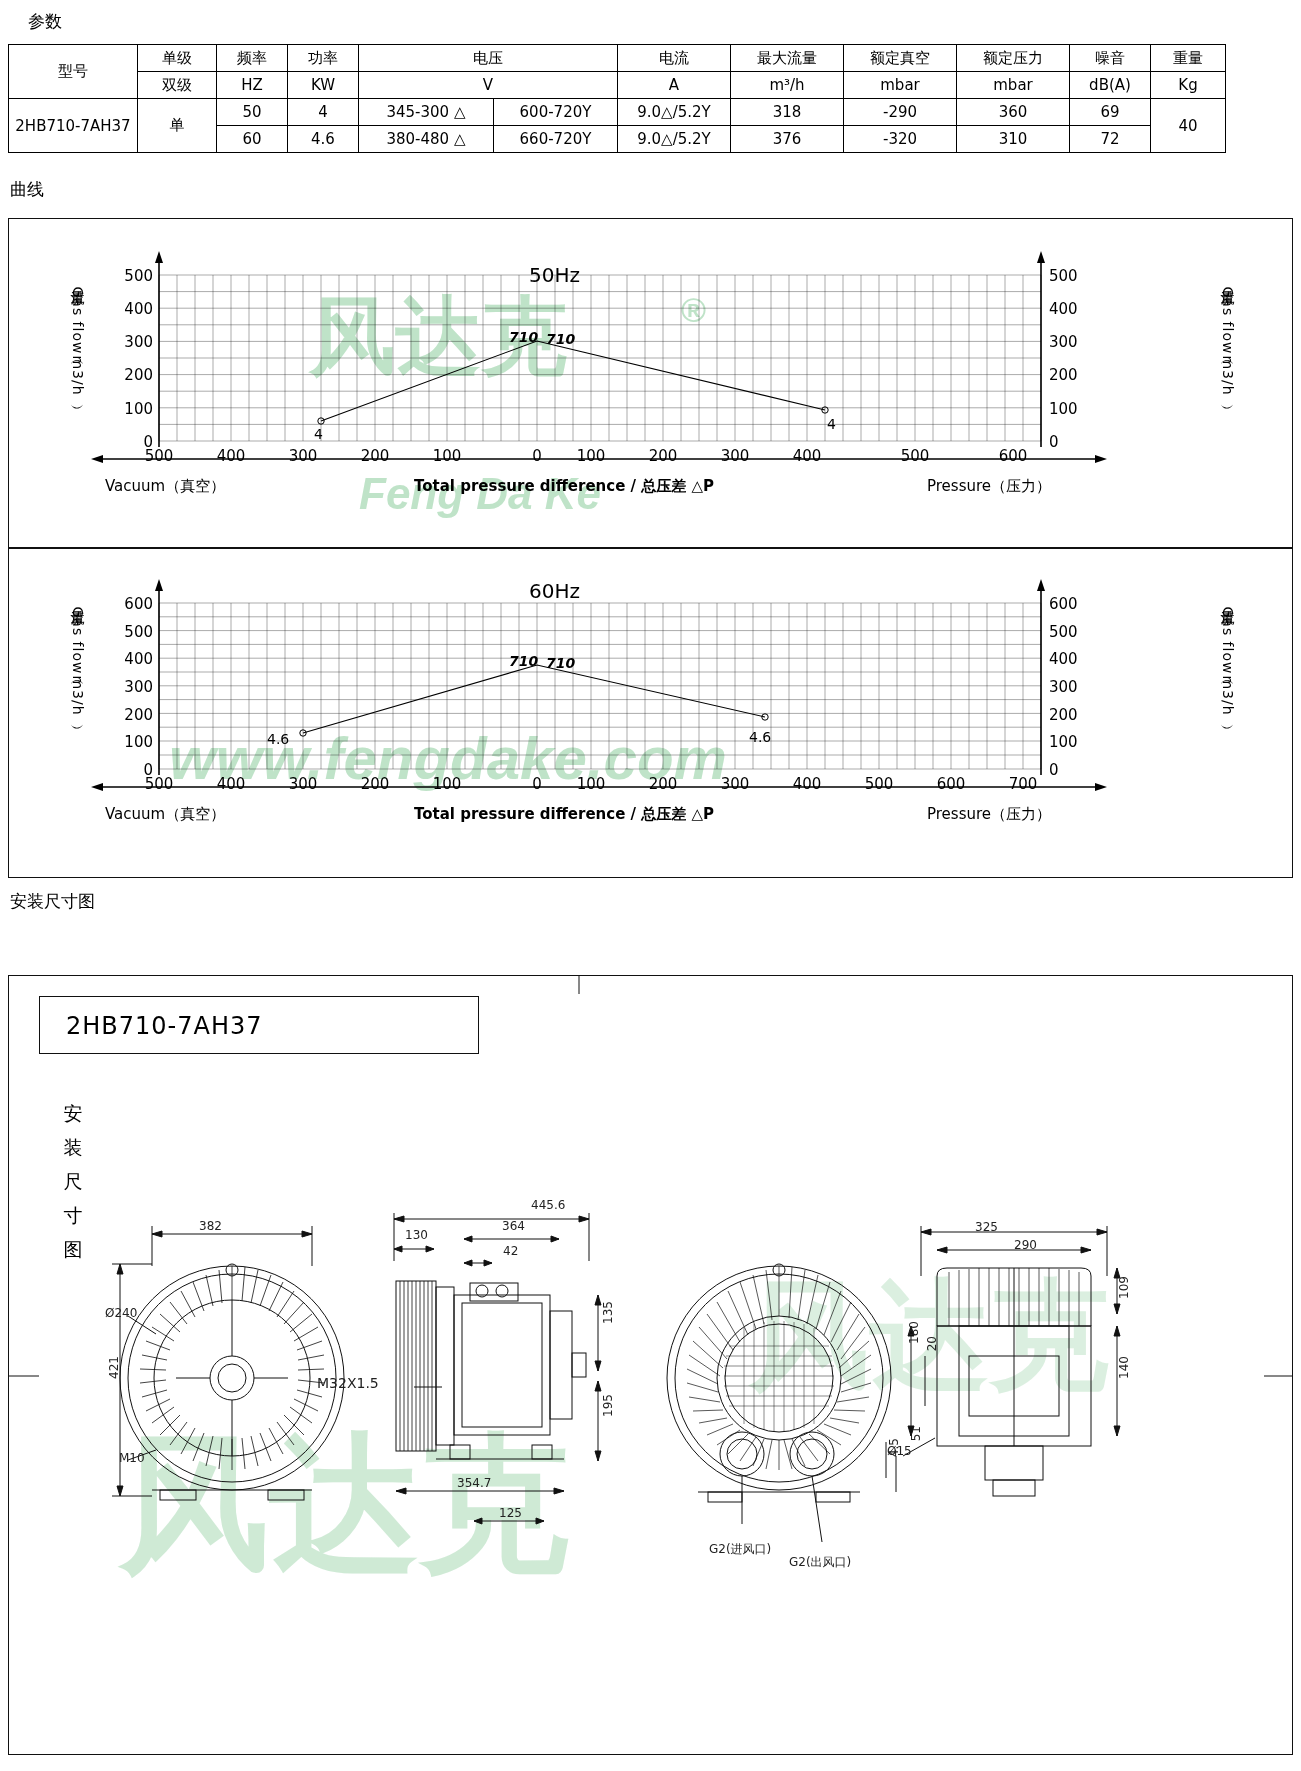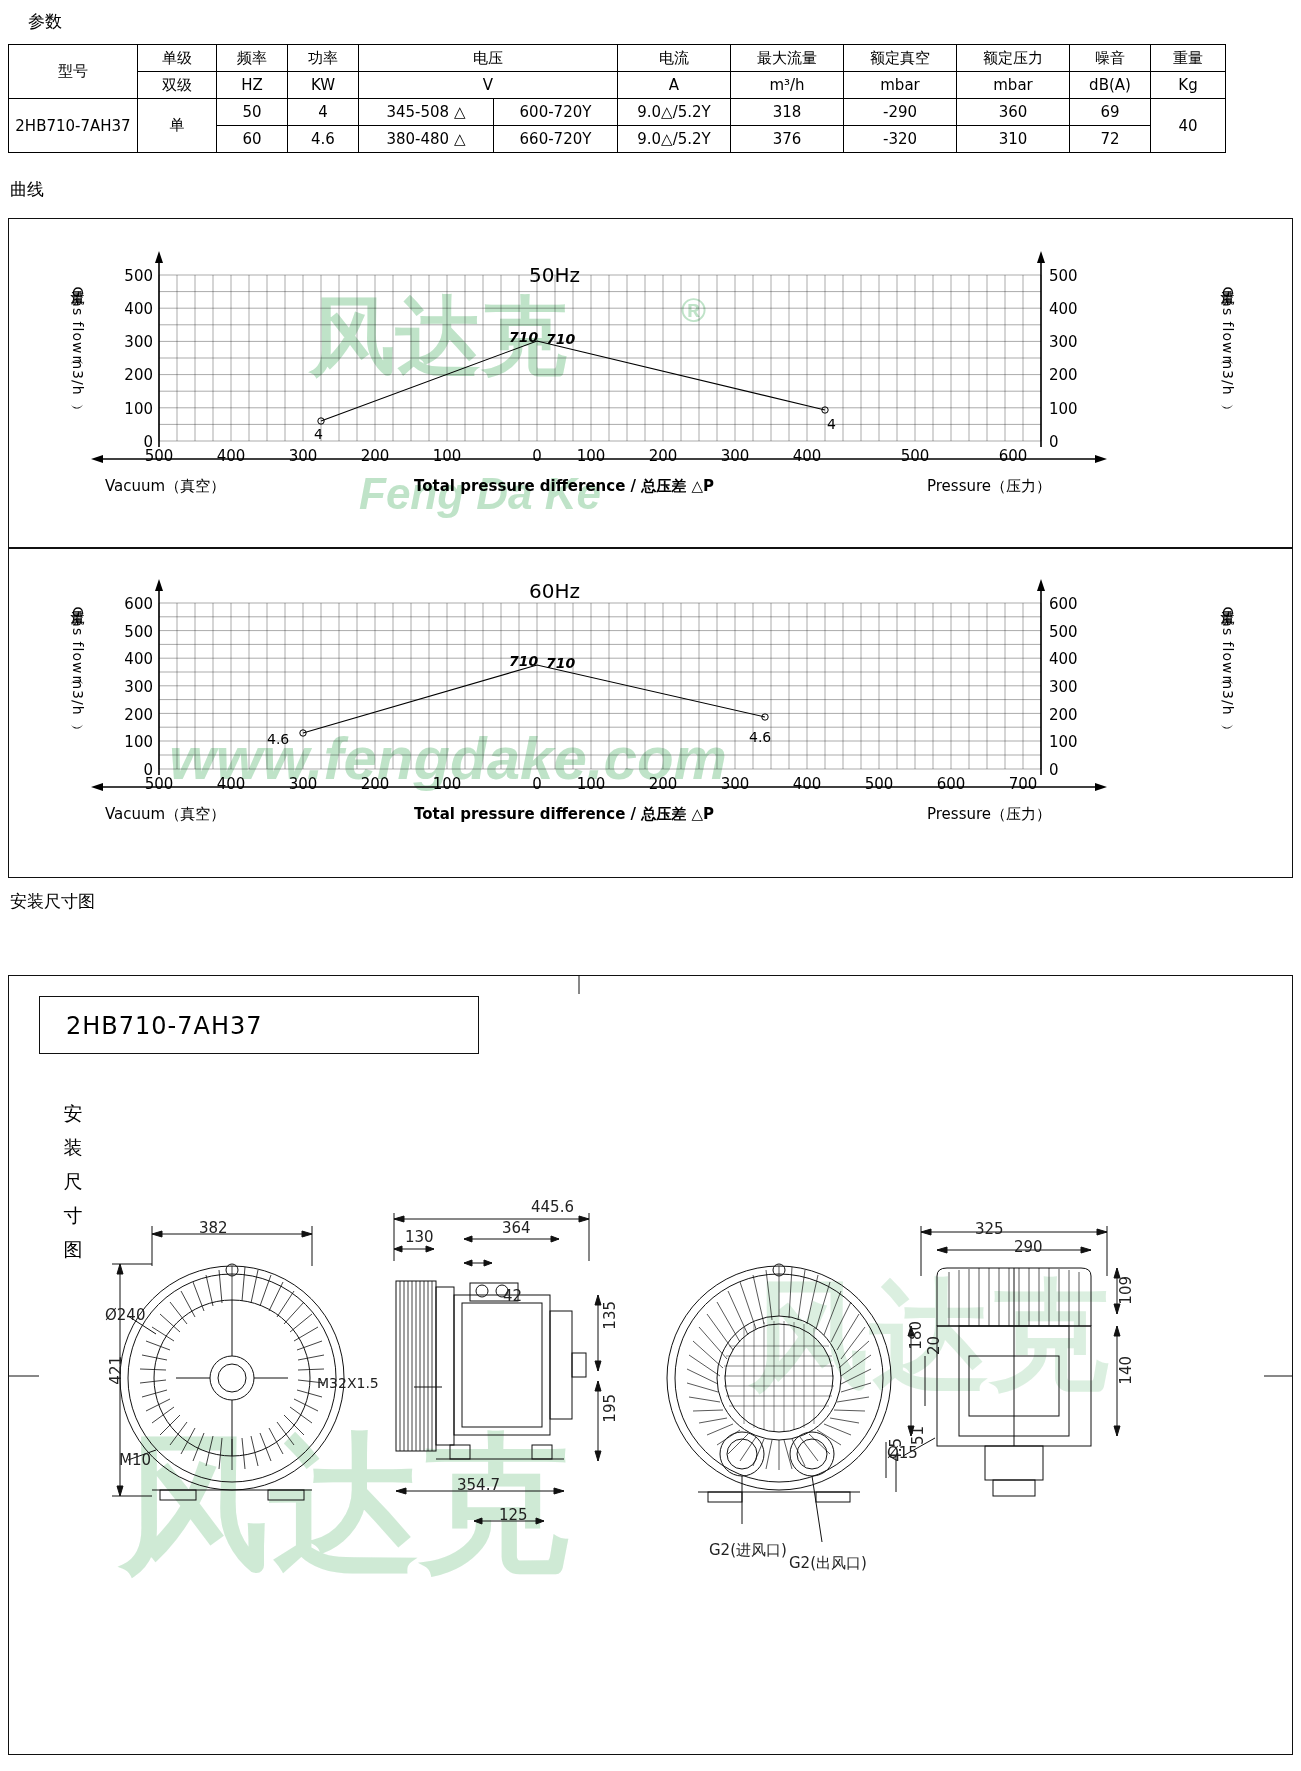--- a/index.html
+++ b/index.html
@@ -117,21 +117,21 @@
     position:absolute;
     left:52px; top:120px;
     font-size:19px;
     font-family:"DejaVu Sans", sans-serif;
     line-height:34px;
     width:24px;
     text-align:center;
   }
   .dim-txt{
     position:absolute;
-    font-size:15px;
+    font-size:12px;
     font-family:"DejaVu Sans", sans-serif;
     color:#222;
   }
   .dim-txt.vert{
     writing-mode:vertical-rl;
     transform:rotate(180deg);
   }
 </style>
 </head>
 <body>
@@ -163,21 +163,21 @@
     <td>mbar</td>
     <td>mbar</td>
     <td>dB(A)</td>
     <td>Kg</td>
   </tr>
   <tr>
     <td rowspan="2">2HB710-7AH37</td>
     <td rowspan="2">单</td>
     <td>50</td>
     <td>4</td>
-    <td>345-508 △</td>
+    <td>345-300 △</td>
     <td>600-720Y</td>
     <td>9.0△/5.2Y</td>
     <td>318</td>
     <td>-290</td>
     <td>360</td>
     <td>69</td>
     <td rowspan="2">40</td>
   </tr>
   <tr>
     <td>60</td>
@@ -627,21 +627,21 @@
       <line x1="214" y1="190" x2="214" y2="270"></line>
       <polygon points="214,190 211,200 217,200" fill="#111"></polygon>
       <polygon points="214,270 211,260 217,260" fill="#111"></polygon>
 
       <line x1="58" y1="196" x2="30" y2="196"></line>
     </g>
   </svg>
   <div class="dim-txt" style="left:522px;top:222px;">445.6</div>
   <div class="dim-txt" style="left:396px;top:252px;">130</div>
   <div class="dim-txt" style="left:493px;top:243px;">364</div>
-  <div class="dim-txt" style="left:494px;top:268px;margin-top:43px;">42</div>
+  <div class="dim-txt" style="left:494px;top:268px;">42</div>
   <div class="dim-txt vert" style="left:592px;top:325px;">135</div>
   <div class="dim-txt vert" style="left:592px;top:418px;">195</div>
   <div class="dim-txt" style="left:448px;top:500px;">354.7</div>
   <div class="dim-txt" style="left:490px;top:530px;">125</div>
   <div class="dim-txt" style="left:308px;top:399px;font-size:14px;">M32X1.5</div>
 
   <svg width="300" height="420" style="position:absolute;left:625px;top:230px;">
     <g stroke="#111" fill="none" stroke-width="1">
       <circle cx="145" cy="172" r="112"></circle>
       <circle cx="145" cy="172" r="104"></circle>

